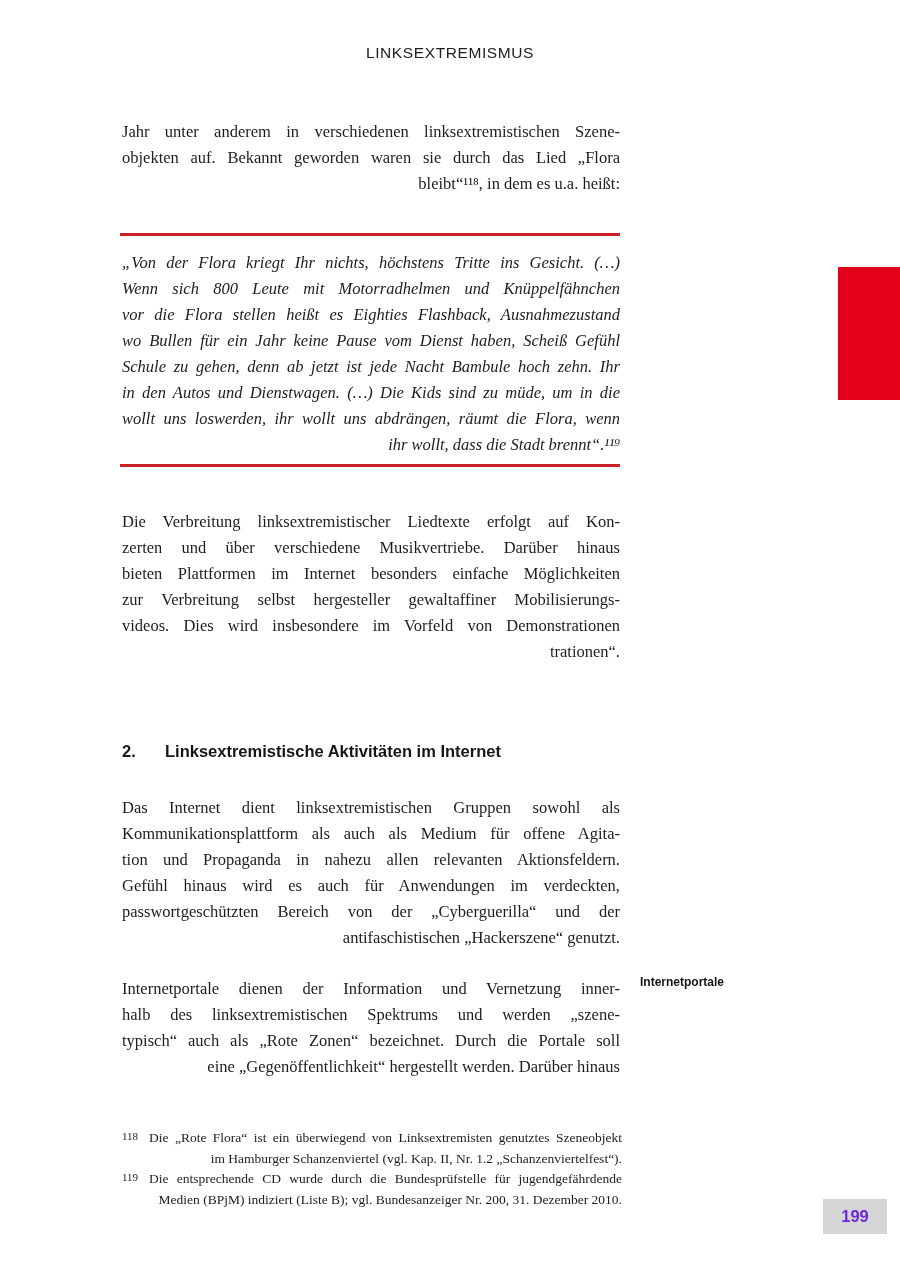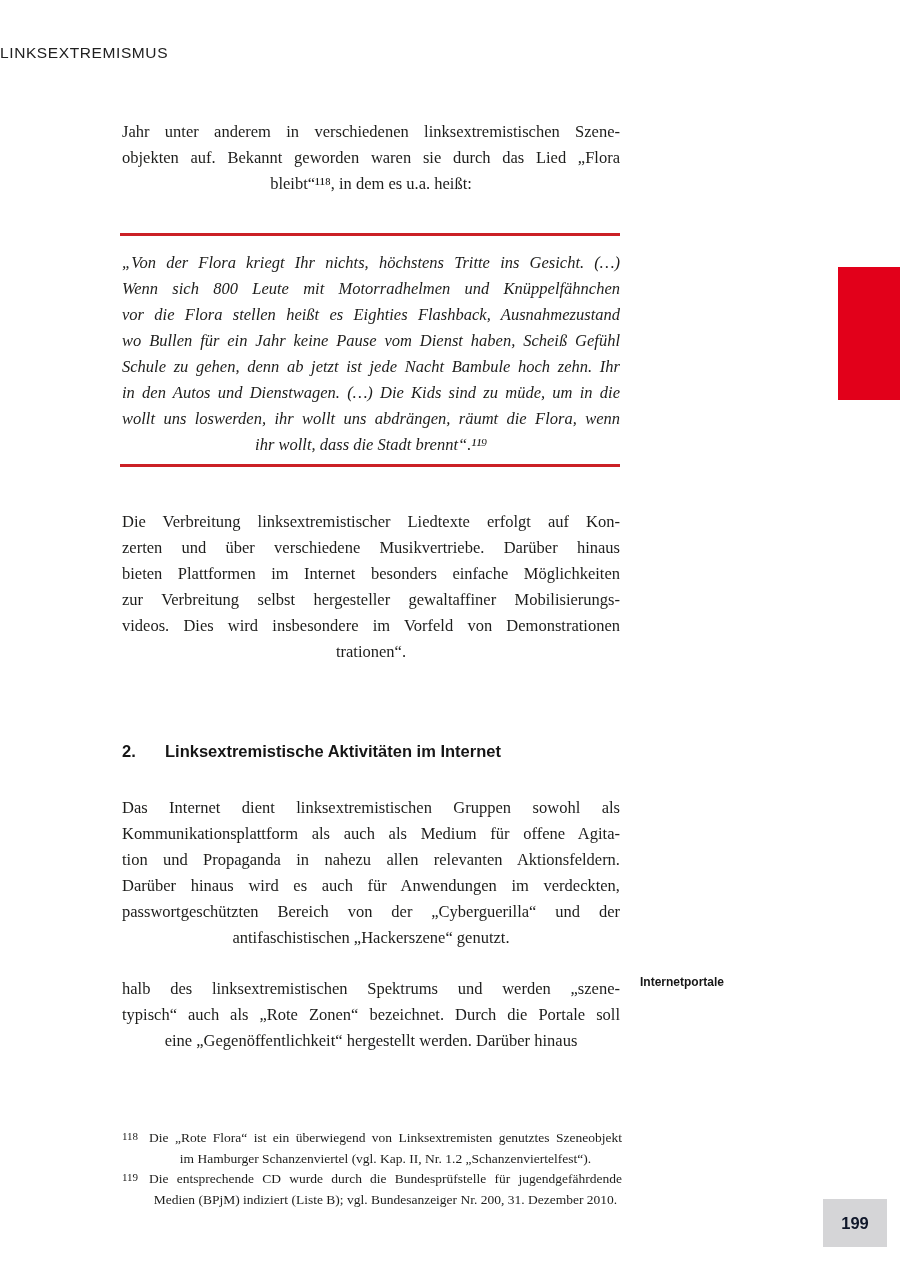--- a/index.html
+++ b/index.html
@@ -8,36 +8,36 @@
     width: 900px;
     height: 1276px;
     background: #ffffff;
     overflow: hidden;
     font-family: "Liberation Serif", "DejaVu Serif", serif;
     color: var(--text, #1d1d1b);
   }
   .running-header {
     position: absolute;
     top: 44px; left: 0; width: 100%;
-    text-align: left;
+    text-align: center;
     font-family: "Liberation Sans", "DejaVu Sans", sans-serif;
     font-weight: 500;
     font-size: 15.5px;
     letter-spacing: 0.6px;
     color: #202020;
   }
   .textblock {
     position: absolute;
     left: 122px;
     width: 498px;
     font-size: 16.5px;
     line-height: 26px;
   }
   .jl { text-align: justify; text-align-last: justify; }
-  .jl.last { text-align: center; text-align-last: auto; }
+  .jl.last { text-align: right; text-align-last: auto; }
   .quote { font-style: italic; }
   .rule {
     position: absolute;
     left: 120px;
     width: 500px;
     height: 3px;
     background: var(--rule-red, #cb2026);
   }
   .rule-top { top: 233px; }
   .rule-bottom { top: 464px; }
@@ -77,29 +77,29 @@
   .fn-marker {
     position: absolute;
     left: 0; top: -2px;
     font-size: 11px;
   }
   .fn-118 { top: 1128px; }
   .fn-119 { top: 1169px; }
   .page-number-box {
     position: absolute;
     left: 823px; top: 1199px;
-    width: 64px; height: 48px;
+    width: 64px; height: 35px;
     background: var(--pagebox-bg, #d5d5d7);
     display: flex;
     align-items: center;
     justify-content: center;
     font-family: "Liberation Sans", "DejaVu Sans", sans-serif;
     font-weight: 700;
     font-size: 16.5px;
-    color: #0f172a;
+    color: #6d28d9;
   }
 </style>
 </head>
 <body>
 
 <div class="page">
 
   <div class="running-header">LINKSEXTREMISMUS</div>
 
   <div class="textblock" style="top:119px">
@@ -135,26 +135,27 @@
     </div>
 
   <div class="section-heading">
     <span class="section-number">2.</span><span>Linksextremistische Aktivitäten im Internet</span>
   </div>
 
   <div class="textblock" style="top:795px">
       <div class="jl">Das Internet dient linksextremistischen Gruppen sowohl als</div>
       <div class="jl">Kommunikationsplattform als auch als Medium für offene Agita-</div>
       <div class="jl">tion und Propaganda in nahezu allen relevanten Aktionsfeldern.</div>
-      <div class="jl">Darüber hinaus wird es auch für Anwendungen im verdeckten,</div>
+      <div class="jl">Gefühl hinaus wird es auch für Anwendungen im verdeckten,</div>
       <div class="jl">passwortgeschützten Bereich von der „Cyberguerilla“ und der</div>
       <div class="jl last">antifaschistischen „Hackerszene“ genutzt.</div>
     </div>
 
   <div class="textblock" style="top:976px">
+      <div class="jl">Internetportale dienen der Information und Vernetzung inner-</div>
       <div class="jl">halb des linksextremistischen Spektrums und werden „szene-</div>
       <div class="jl">typisch“ auch als „Rote Zonen“ bezeichnet. Durch die Portale soll</div>
       <div class="jl last">eine „Gegenöffentlichkeit“ hergestellt werden. Darüber hinaus</div>
     </div>
 
   <div class="margin-note">Internetportale</div>
 
   <div class="footnote fn-118">
     <span class="fn-marker">118</span>
     <div class="fn-text">

